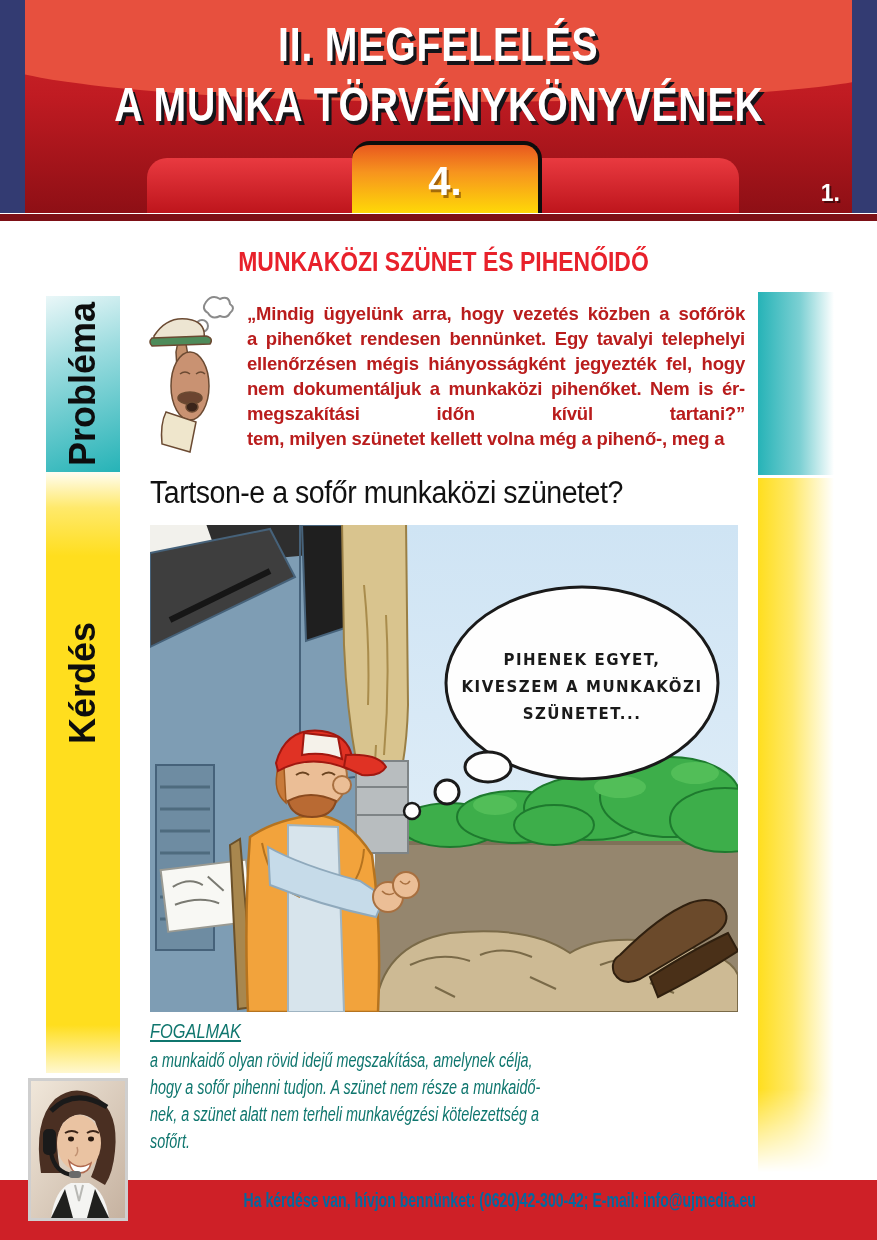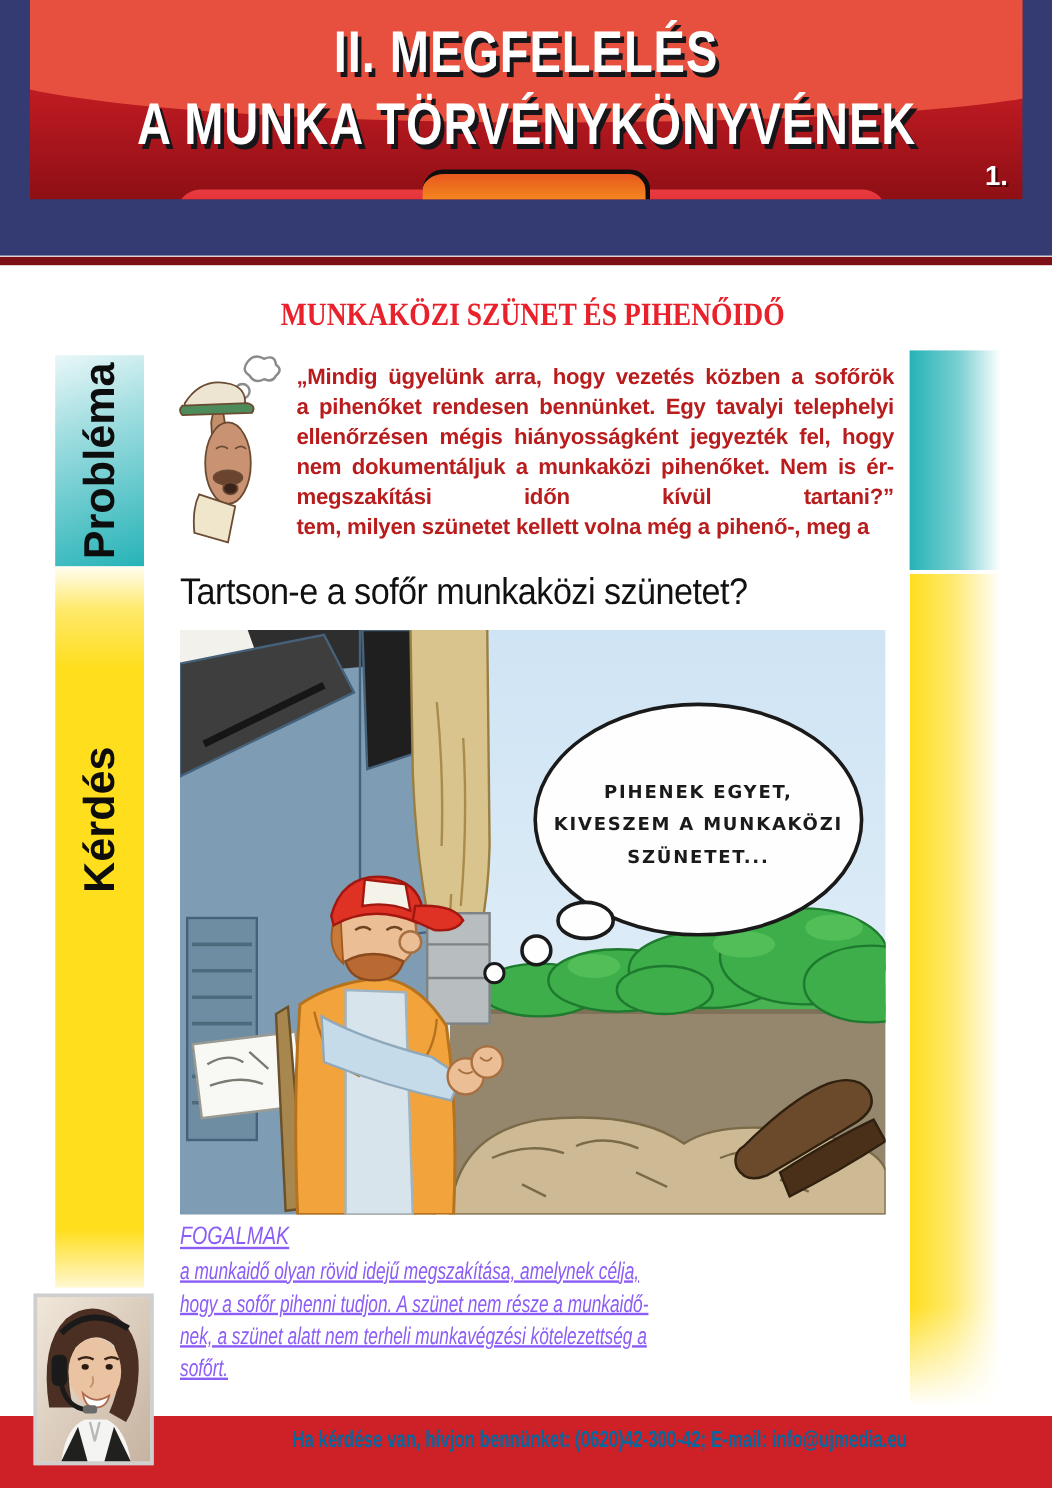--- a/index.html
+++ b/index.html
@@ -1,21 +1,21 @@
 <!DOCTYPE html>
 <html><head>
 <meta charset="utf-8">
 <style>
   html,body{margin:0;padding:0;background:#fff;}
   .page{position:relative;width:877px;height:1240px;background:#fff;overflow:hidden;
         font-family:"Liberation Sans",sans-serif;}
 
   
   .navy-bg{position:absolute;left:0;top:0;width:877px;height:213px;background:#333B72;}
-  .header-red{position:absolute;left:25px;top:0;width:827px;height:166px;overflow:hidden;
+  .header-red{position:absolute;left:25px;top:0;width:827px;height:213px;overflow:hidden;
               background:linear-gradient(#CE2A2C 0%,#C01B22 45%,#8E0F15 100%);}
   .header-red::before{content:'';position:absolute;left:-40px;right:-40px;top:-10px;height:112px;
               background:#E7503E;border-radius:0 0 48% 52% / 0 0 34px 46px;}
   .title{position:absolute;left:0;top:14px;width:827px;text-align:center;z-index:3;}
   .title-line{display:inline-block;transform:scaleX(0.8);transform-origin:center top;
               font-weight:bold;font-size:49px;line-height:60px;color:#fff;letter-spacing:1px;
               text-shadow:4px 4px 0 #15151a;white-space:nowrap;}
   .tab-red{position:absolute;left:122px;top:158px;width:592px;height:55px;z-index:2;
            border-radius:20px 20px 0 0;background:linear-gradient(#E93A40,#BE151C);}
   .tab-yellow{position:absolute;left:327px;top:141px;width:186px;height:72px;z-index:4;
@@ -42,41 +42,41 @@
   .vlabel{position:absolute;left:0;top:0;width:100%;height:100%;display:flex;
           align-items:center;justify-content:center;}
   .vlabel span{writing-mode:vertical-rl;transform:rotate(180deg);font-weight:bold;
           font-size:36px;color:#0d0d0d;letter-spacing:0px;line-height:1;}
   .kerdes-label{position:absolute;left:46px;top:608px;width:74px;height:150px;display:flex;
           align-items:center;justify-content:center;}
   .kerdes-label span{writing-mode:vertical-rl;transform:rotate(180deg);font-weight:bold;
           font-size:36px;color:#0d0d0d;line-height:1;}
 
   
-  .section-heading{position:absolute;left:150px;top:247px;width:588px;text-align:center;font-family:Liberation Serif, serif;}
+  .section-heading{position:absolute;left:150px;top:247px;width:588px;text-align:center;}
   .section-heading span{display:inline-block;transform:scaleX(0.85);transform-origin:center top;
           font-weight:bold;font-size:27px;color:#E8212B;letter-spacing:0;white-space:nowrap;}
 
   
   .mini-man{position:absolute;left:146px;top:294px;width:96px;height:160px;}
   .quote{position:absolute;left:247px;top:301px;width:498px;}
   .quote-line{font-weight:bold;font-size:18.5px;line-height:25px;color:#b91c1c;
           letter-spacing:-0.2px;text-align:justify;text-align-last:justify;white-space:nowrap;}
   .quote .quote-line:last-child{text-align-last:left;}
 
   
   .question{position:absolute;left:150px;top:475px;width:600px;}
   .question span{display:inline-block;transform:scaleX(0.92);transform-origin:left top;
           font-size:31px;color:#111;white-space:nowrap;letter-spacing:-0.5px;}
 
   
   .cartoon{position:absolute;left:150px;top:525px;width:588px;height:487px;}
 
   
-  .fogalmak{position:absolute;left:150px;top:1018px;width:612px;color:#8b5cf6;text-decoration:underline;}
+  .fogalmak{position:absolute;left:150px;top:1018px;width:612px;color:#0f766e;}
   .fog-heading{font-style:italic;font-size:21px;line-height:26px;margin-bottom:3px;}
   .fog-heading span{display:inline-block;transform:scaleX(0.78);transform-origin:left top;
           text-decoration:underline;white-space:nowrap;}
   .def-row{display:flex;}
   .term-col{width:140px;flex:none;font-style:italic;font-size:20px;line-height:27px;}
   .term-col span{display:inline-block;transform:scaleX(0.74);transform-origin:left top;
           text-decoration:underline;white-space:nowrap;}
   .def-col{flex:1;}
   .def-line{font-style:italic;font-size:20px;line-height:27px;transform:scaleX(0.72);
           transform-origin:left top;white-space:nowrap;}

